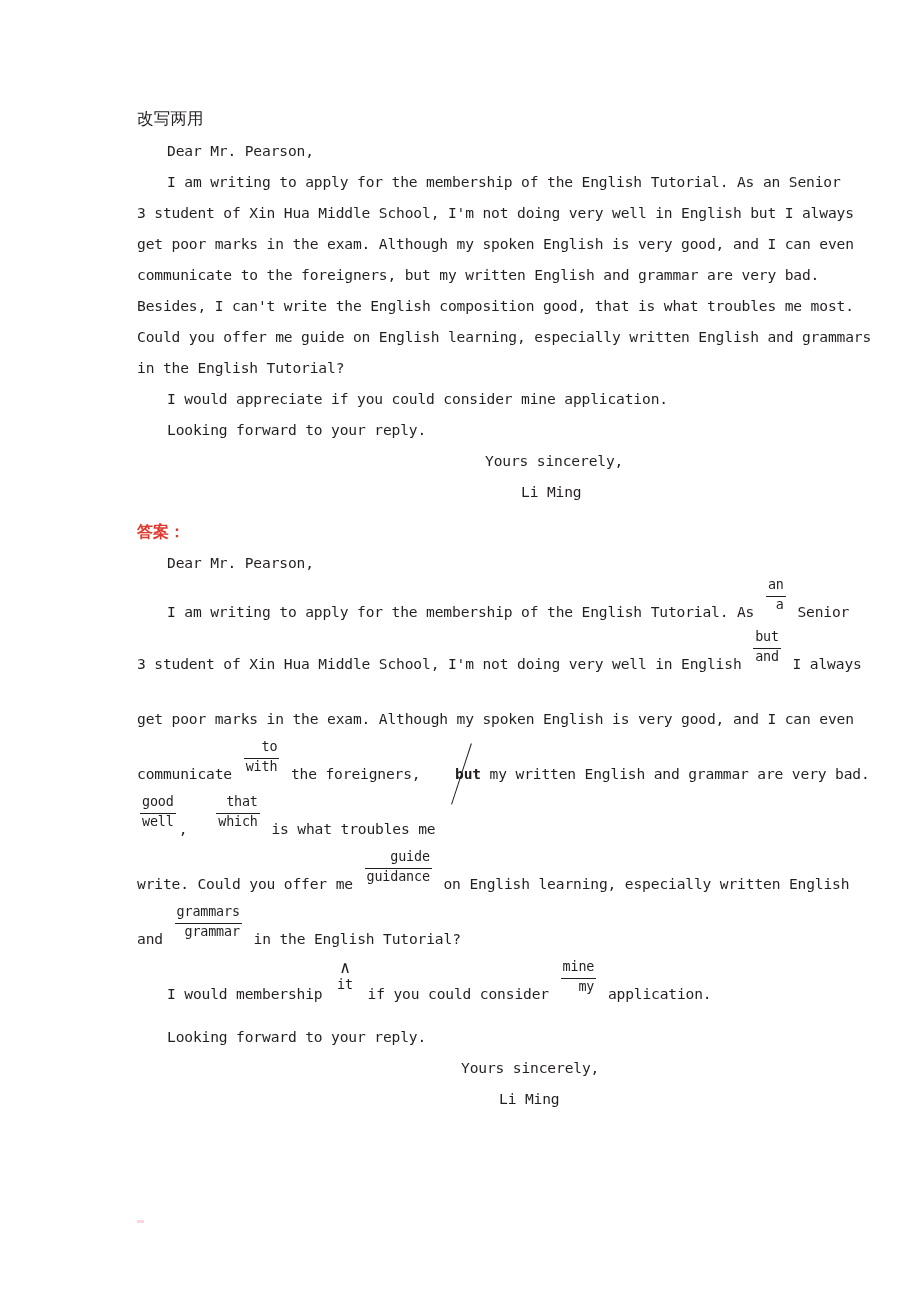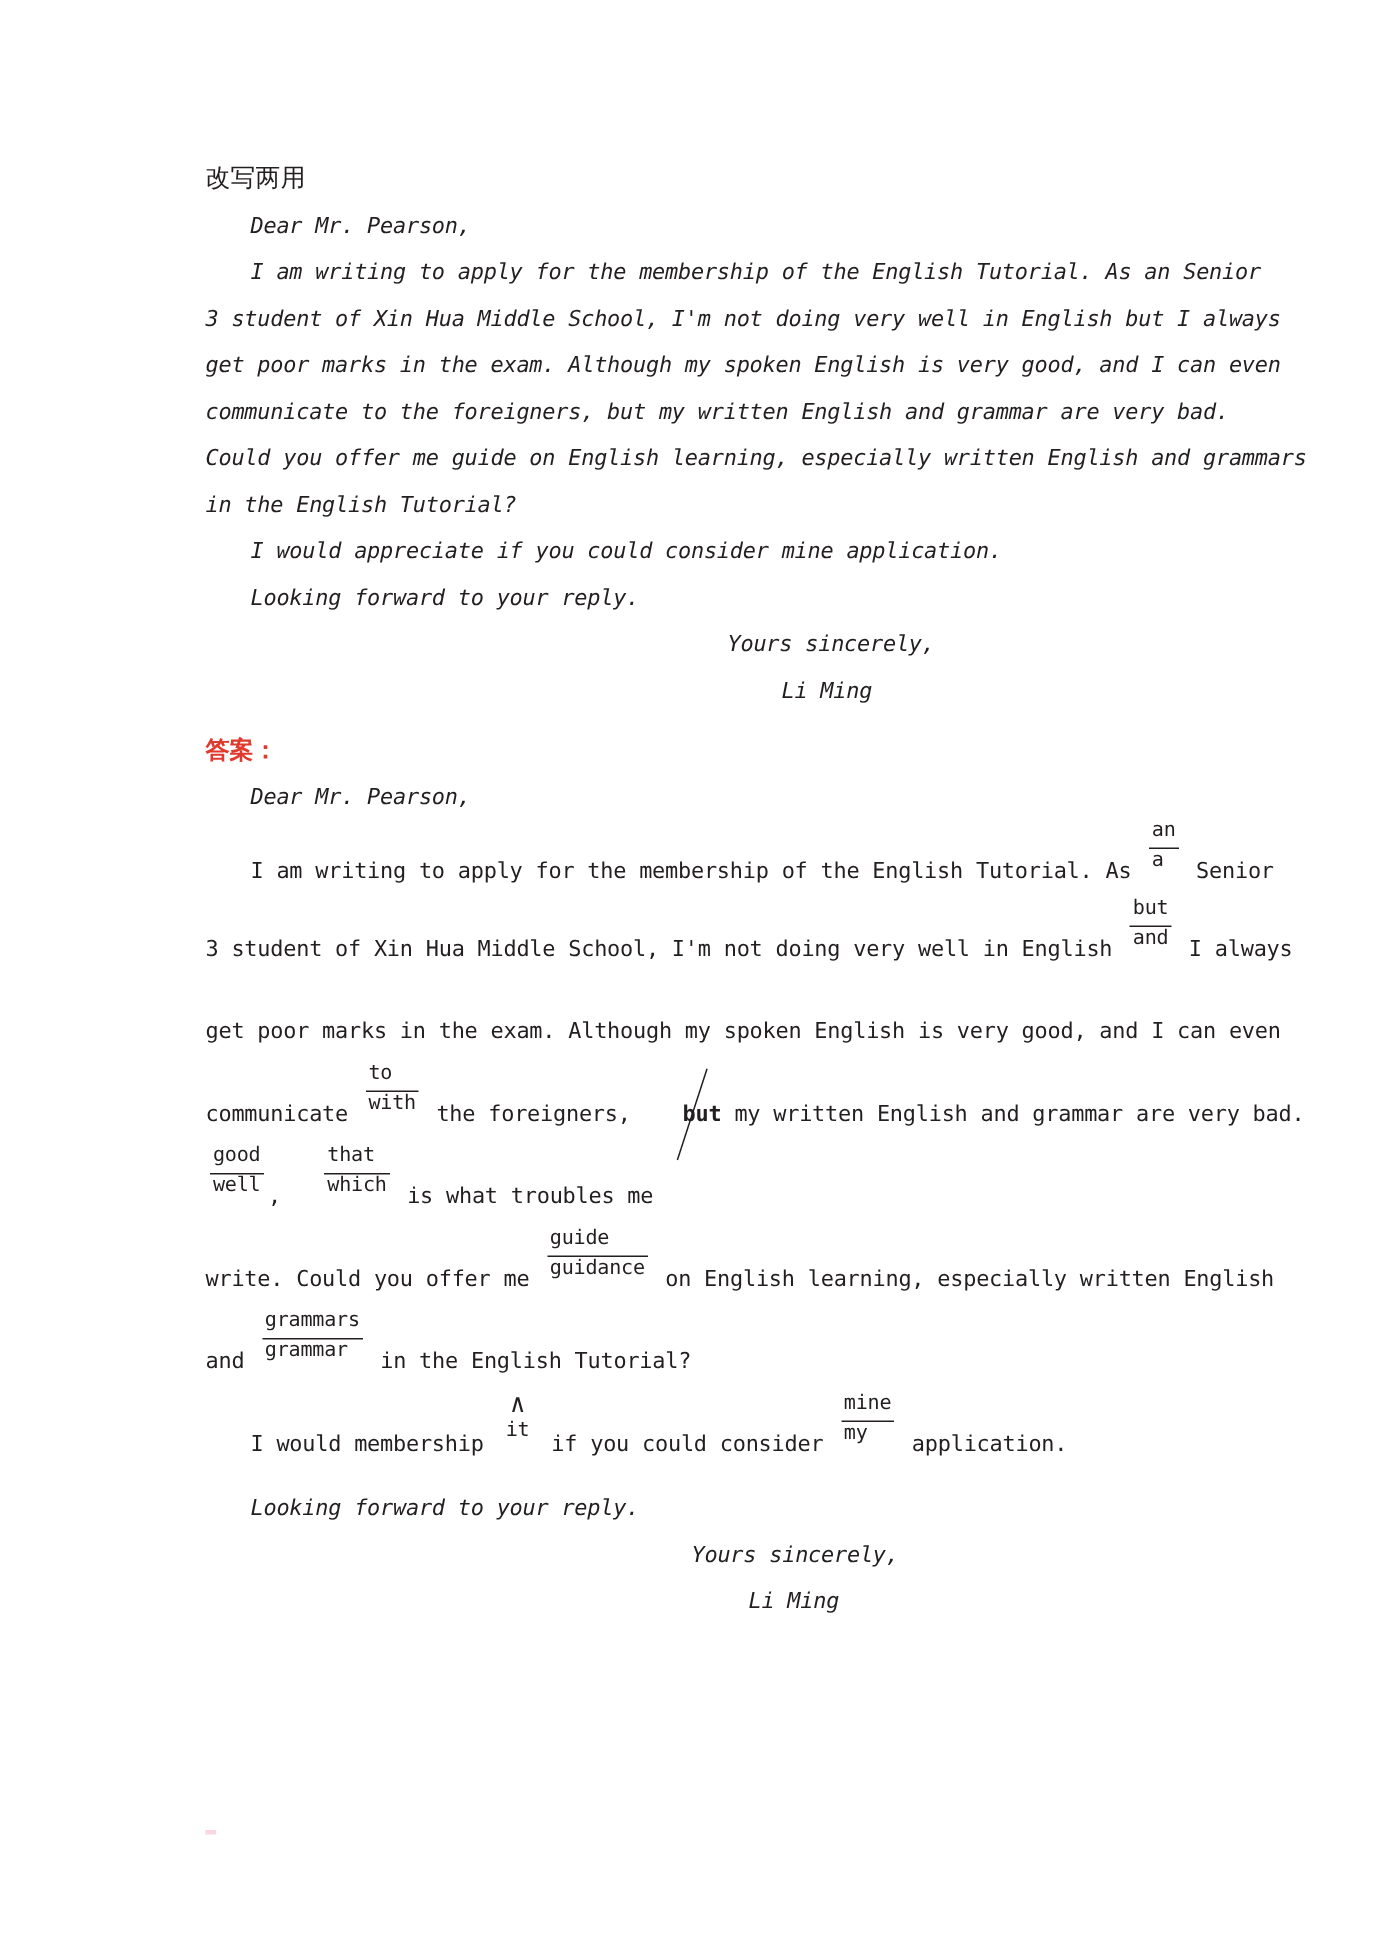--- a/index.html
+++ b/index.html
@@ -45,21 +45,20 @@
     margin-bottom: 1px;
   }
 
   .en {
     font-family: "DejaVu Sans Mono", monospace;
     font-size: 14.6px;
     line-height: 31px;
     color: #231f20;
     letter-spacing: -0.15px;
     white-space: nowrap;
-    font-style: italic;
   }
 
   .indent { padding-left: 30px; }
 
   .answer-label {
     font-family: Liberation Serif, serif;
     font-size: 16px;
     font-weight: bold;
     color: #e03a2f;
     line-height: 31px;
@@ -81,21 +80,21 @@
     color: #231f20;
     letter-spacing: -0.15px;
     white-space: nowrap;
   }
   .corr-line.first { line-height: 48px; }
 
   
   .frac {
     display: inline-block;
     vertical-align: -0.05em;
-    text-align: left;
+    text-align: right;
     position: relative;
     margin: 0 3px;
     line-height: 1;
   }
   .frac .num {
     display: block;
     font-size: 13.4px;
     line-height: 15px;
     padding: 0 2px;
     position: relative;
@@ -168,20 +167,21 @@
 <div class="page">
   <div class="content">
 
     <div class="cn-line cn-title">改写两用</div>
 
     <div class="en indent">Dear Mr. Pearson,</div>
     <div class="en indent">I am writing to apply for the membership of the English Tutorial. As an Senior</div>
     <div class="en">3 student of Xin Hua Middle School, I'm not doing very well in English but I always</div>
     <div class="en">get poor marks in the exam. Although my spoken English is very good, and I can even</div>
     <div class="en">communicate to the foreigners, but my written English and grammar are very bad.</div>
+    <div class="en">Besides, I can't write the English composition good, that is what troubles me most.</div>
     <div class="en">Could you offer me guide on English learning, especially written English and grammars</div>
     <div class="en">in the English Tutorial?</div>
     <div class="en indent">I would appreciate if you could consider mine application.</div>
     <div class="en indent">Looking forward to your reply.</div>
     <div class="en sig-1">Yours sincerely,</div>
     <div class="en sig-2">Li Ming</div>
 
     <div class="answer-label">答案：</div>
 
     <div class="en indent">Dear Mr. Pearson,</div>

